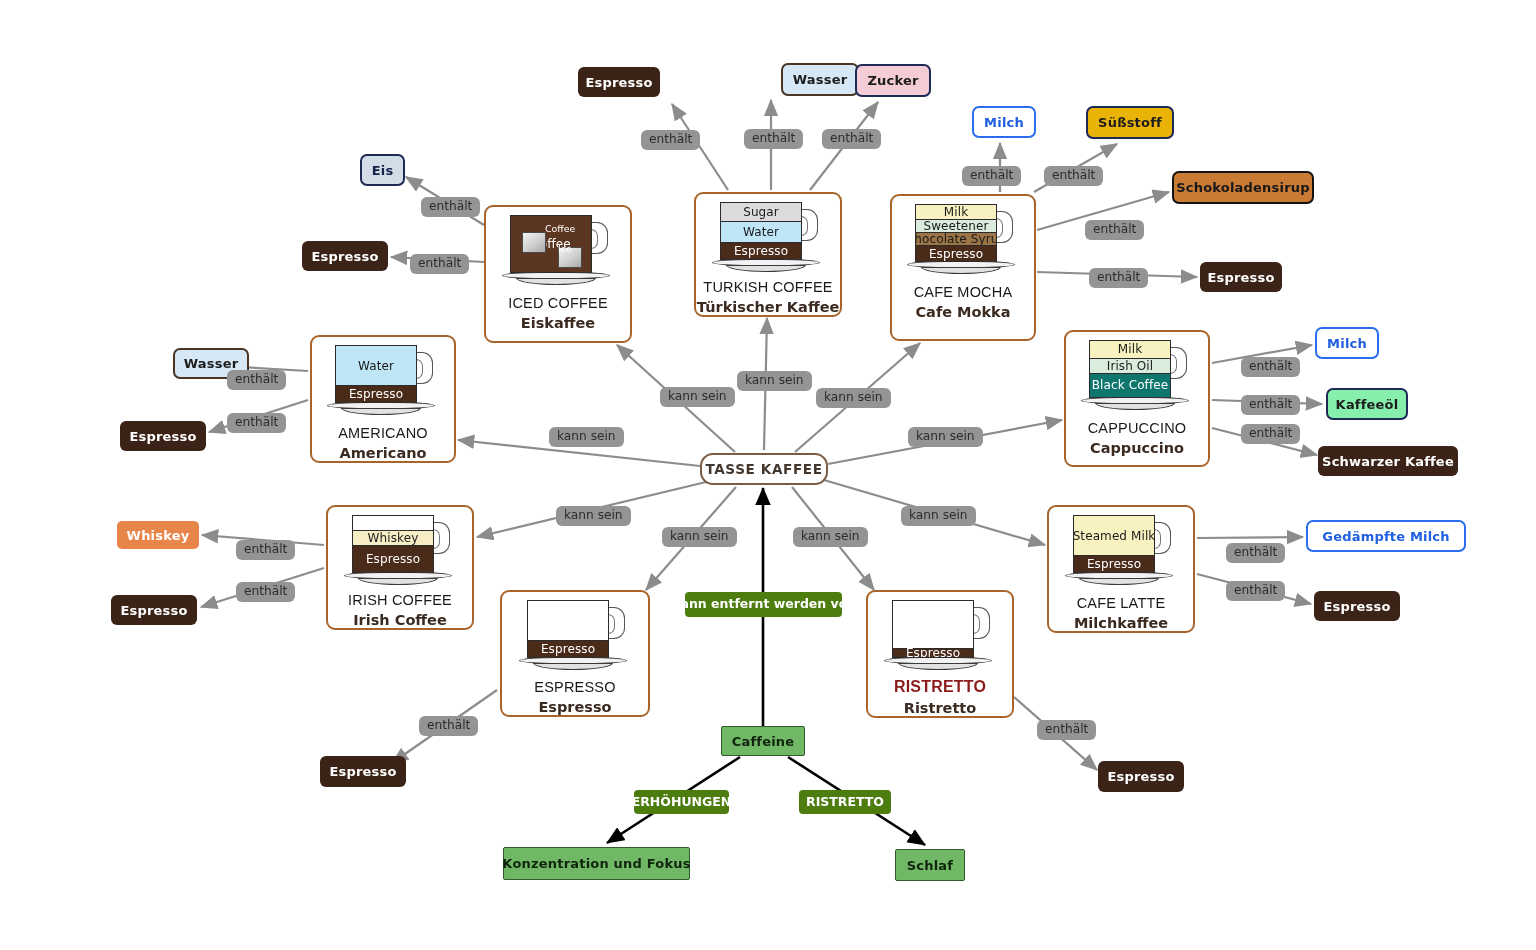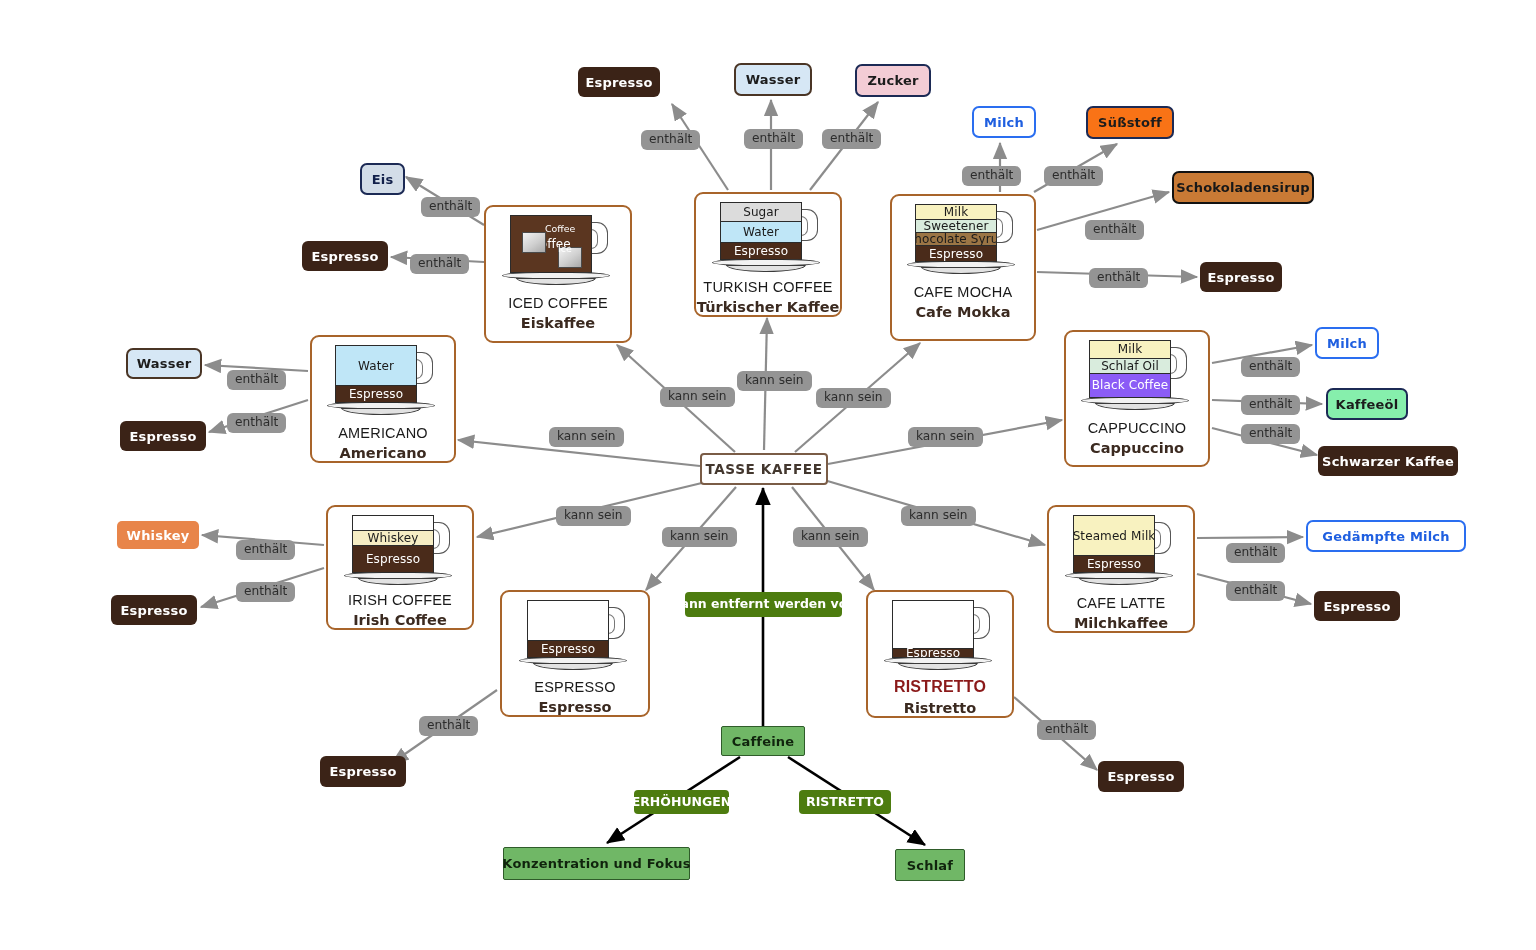--- a/index.html
+++ b/index.html
@@ -153,25 +153,25 @@
     justify-content: center;
     border-radius: 7px;
     font-size: 13px;
     font-weight: bold;
     padding: 0 10px;
     height: 29px;
     white-space: nowrap;
     letter-spacing: .2px;
   }
   .chip.espresso  { background:#3b2317; color:#ffffff; border:none; border-radius:6px; }
-  .chip.wasser    { background:#d6e7f5; color:#1c1c1c; border:2px solid #4a3525; }
+  .chip.wasser    { background:#d6e7f5; color:#1c1c1c; border:2px solid #4a3525;margin-left:47px; }
   .chip.zucker    { background:#f3ccd5; color:#1c1c1c; border:2px solid #1c2a55; }
-  .chip.eis       { background:#d3dde8; color:#12204a; border:2px solid #1c2a55;margin-top:9px; }
+  .chip.eis       { background:#d3dde8; color:#12204a; border:2px solid #1c2a55; }
   .chip.milch     { background:#ffffff; color:#1f5fe0; border:2px solid #2a6ef0; }
-  .chip.suess     { background:#f97316; color:#1c1c1c; border:2px solid #1c2a55; }
+  .chip.suess     { background:#eab308; color:#1c1c1c; border:2px solid #1c2a55; }
   .chip.schoko    { background:#c97a35; color:#181818; border:2px solid #121212; }
   .chip.kaffeeoel { background:#86efac; color:#1c1c1c; border:2px solid #1c2a55; }
   .chip.schwarz   { background:#3b2317; color:#ffffff; border:none; border-radius:6px; }
   .chip.whiskey   { background:#e8854a; color:#ffffff; border:none; border-radius:5px; }
   .chip.green     { background:#70b766; color:#10240d; border:1.5px solid #2f5c2a; border-radius:2px; }
 
   
   .elabel {
     position: absolute;
     background: #949494;
@@ -191,21 +191,21 @@
     padding: 4px 9px 5px;
   }
 
   
   #hub {
     position: absolute;
     display: flex;
     align-items: center;
     justify-content: center;
     border: 2px solid #7a5c46;
-    border-radius: 4px;
+    border-radius: 13px;
     background: #ffffff;
     font-size: 13.6px;
     font-weight: bold;
     color: #43372e;
     letter-spacing: .6px;
     white-space: nowrap;
   }
 </style>
 </head>
 <body>
@@ -311,22 +311,22 @@
           </div>
         </div>
         <div class="name-en">CAFE MOCHA</div>
         <div class="name-de">Cafe Mokka</div>
       </div>
       <div class="card" style="left: 1064px; top: 330px; width: 146px; height: 137px;">
         <div class="cup-wrap">
           <div class="handle"></div>
           <div class="cup-body">
             <div class="layer first" style="background: rgb(248, 242, 192); height: 25px;">Milk</div>
-            <div class="layer" style="background: rgb(217, 236, 221); height: 15px;">Schlaf Oil</div>
-            <div class="layer dark" style="background: #8b5cf6; height: 35px;">Black Coffee</div>
+            <div class="layer" style="background: rgb(217, 236, 221); height: 15px;">Irish Oil</div>
+            <div class="layer dark" style="background: #0f766e; height: 35px;">Black Coffee</div>
           </div>
           <div class="saucer">
             <div class="s1"></div>
             <div class="s2"></div>
           </div>
         </div>
         <div class="name-en">CAPPUCCINO</div>
         <div class="name-de">Cappuccino</div>
       </div>
       <div class="card" style="left: 310px; top: 335px; width: 146px; height: 128px;">

